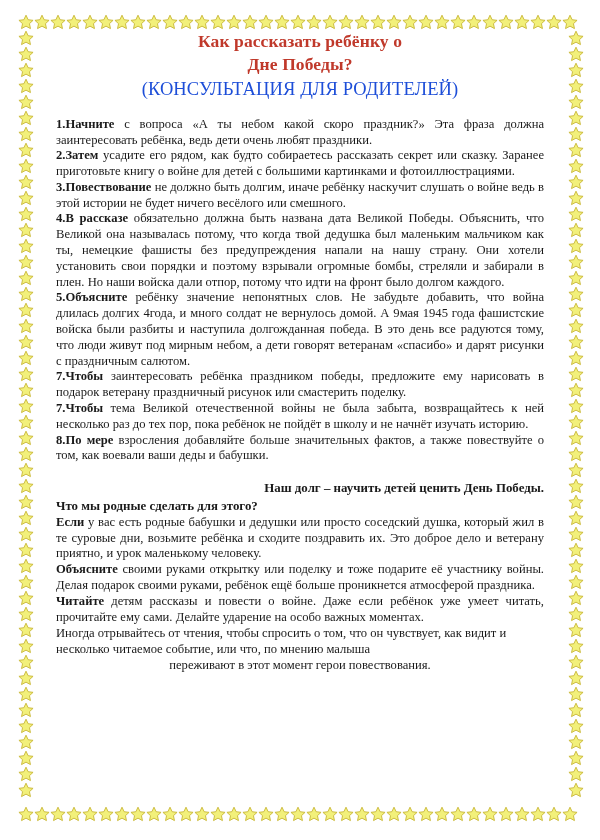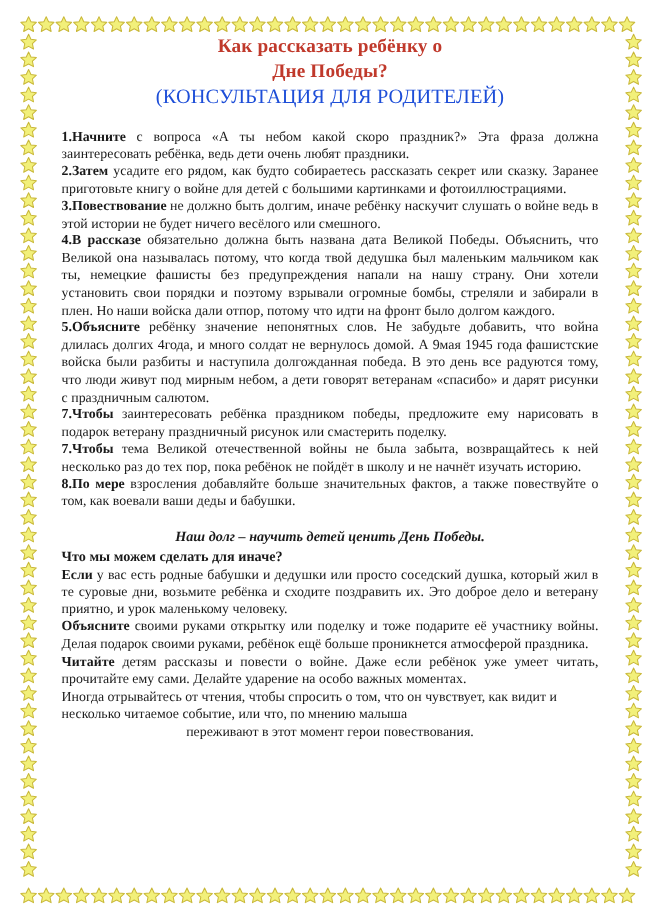--- a/index.html
+++ b/index.html
@@ -82,26 +82,25 @@
     line-height: 1.255;
     text-align: justify;
     text-justify: inter-word;
     margin: 0;
     hyphens: none;
   }
   .num-item .lead { font-weight: bold; }
 
   
   #mid-heading {
-    text-align: center;
+    text-align: right;
     font-size: 12.9px;
     font-weight: bold;
     margin: 16px 0 0 0;
     line-height: 1.3;
-    font-style: italic;
   }
   #sub-question {
     font-size: 12.9px;
     font-weight: bold;
     margin: 1px 0 0 0;
     line-height: 1.3;
     text-align: left;
   }
 
   
@@ -979,21 +978,21 @@
         <p class="num-item"><span class="lead">2.Затем</span><span> усадите его рядом, как будто собираетесь рассказать секрет или сказку. Заранее приготовьте книгу о войне для детей с большими картинками и фотоиллюстрациями.</span></p>
         <p class="num-item"><span class="lead">3.Повествование</span><span> не должно быть долгим, иначе ребёнку наскучит слушать о войне ведь в этой истории не будет ничего весёлого или смешного.</span></p>
         <p class="num-item"><span class="lead">4.В  рассказе</span><span> обязательно должна быть названа дата Великой Победы. Объяснить, что Великой она называлась потому, что когда твой дедушка был маленьким мальчиком как ты, немецкие фашисты без предупреждения напали на нашу страну. Они хотели установить свои порядки и поэтому взрывали огромные бомбы, стреляли и забирали в плен. Но наши войска дали отпор, потому что идти на фронт было долгом каждого.</span></p>
         <p class="num-item"><span class="lead">5.Объясните</span><span> ребёнку значение непонятных слов. Не забудьте добавить, что война длилась долгих 4года, и много солдат не вернулось домой. А 9мая 1945 года фашистские войска были разбиты и наступила долгожданная победа. В это день все радуются тому, что люди живут под мирным небом, а дети говорят ветеранам «спасибо» и дарят рисунки с праздничным салютом.</span></p>
         <p class="num-item"><span class="lead">7.Чтобы</span><span> заинтересовать ребёнка праздником победы, предложите ему нарисовать в подарок ветерану праздничный рисунок или смастерить поделку.</span></p>
         <p class="num-item"><span class="lead">7.Чтобы</span><span> тема Великой отечественной войны не была забыта, возвращайтесь к ней несколько раз до тех пор, пока ребёнок не пойдёт в школу и не начнёт изучать историю.</span></p>
         <p class="num-item"><span class="lead">8.По мере</span><span> взросления добавляйте больше значительных фактов, а также повествуйте о том, как воевали ваши деды и бабушки.</span></p>
       </div>
 
     <div id="mid-heading">Наш долг – научить детей ценить День Победы.</div>
-    <div id="sub-question">Что мы можем сделать для иначе?</div>
+    <div id="sub-question">Что мы родные сделать для этого?</div>
 
     <div id="advice-list">
         <p class="advice-item"><span class="lead">Если</span><span> у вас есть родные бабушки и дедушки или просто соседский душка, который жил в те суровые дни, возьмите ребёнка и сходите поздравить их. Это доброе дело и ветерану приятно, и урок маленькому человеку.</span></p>
         <p class="advice-item"><span class="lead">Объясните</span><span> своими руками открытку или поделку и тоже подарите её участнику войны. Делая подарок своими руками, ребёнок ещё больше проникнется атмосферой праздника.</span></p>
         <p class="advice-item"><span class="lead">Читайте</span><span> детям рассказы и повести о войне. Даже если ребёнок уже умеет читать, прочитайте ему сами. Делайте ударение на особо важных моментах.</span></p>
       </div>
 
     <p class="advice-item plain">Иногда отрывайтесь от чтения, чтобы спросить о том, что он чувствует, как видит и несколько читаемое событие, или что, по мнению малыша</p>
     <p class="advice-tail">переживают в этот момент герои повествования.</p>
 

